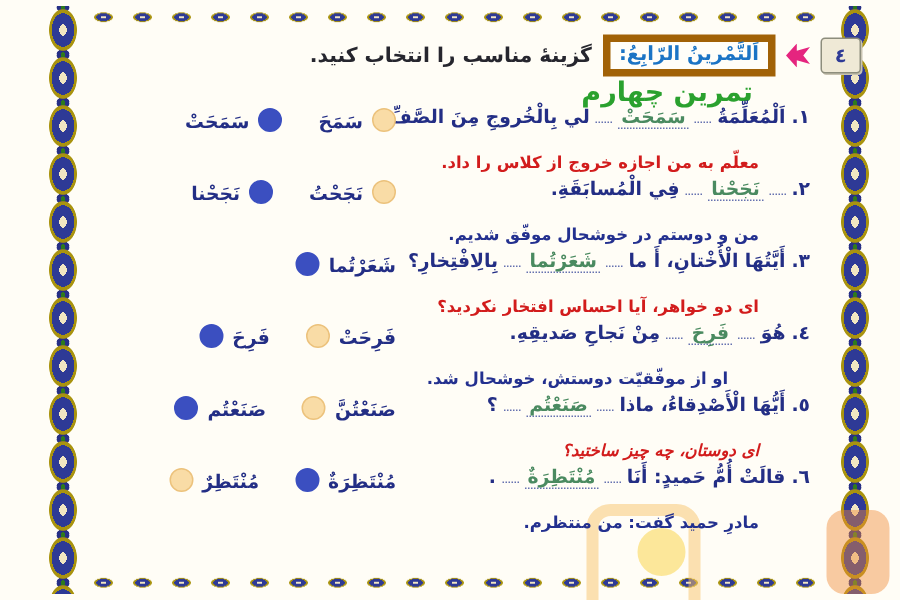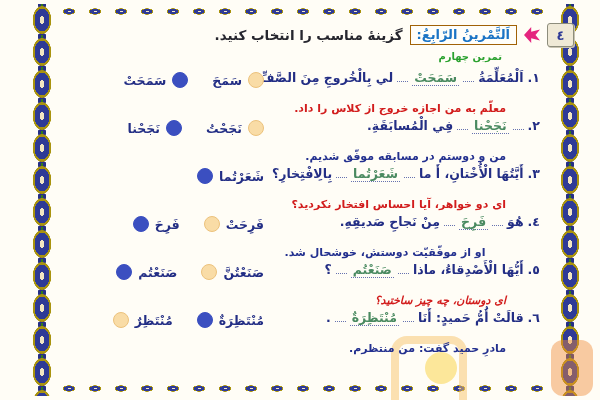--- a/index.html
+++ b/index.html
@@ -33,25 +33,25 @@
   .badge{
     width:25px;height:22px;flex:0 0 auto;background:#efe9d6;border:1px solid #8d8d7c;border-radius:3px;
     color:#2e3a96;font-weight:bold;font-size:13px;display:flex;align-items:center;justify-content:center;
     box-shadow:1px 1px 0 #c9c4b2;
   }
   .ribbon{
     width:16px;height:16px;flex:0 0 auto;background:#e5257f;
     clip-path:polygon(0 50%,45% 0,45% 30%,100% 15%,72% 50%,100% 85%,45% 70%,45% 100%);
   }
   .title-box{
-    flex:0 0 auto;border:1px solid #a16207;background:#fffef9;padding:1px 6px 2px;
+    flex:0 0 auto;border:5px solid #a16207;background:#fffef9;padding:1px 6px 2px;
     color:#1b74c5;font-weight:bold;font-size:13px;
   }
   .instruction{color:#26262e;font-weight:bold;font-size:13.5px;text-align:right;}
-  .subtitle{position:absolute;top:51px;right:98px;color:#2aa12e;font-weight:bold;font-size:10px;}
+  .subtitle{position:absolute;top:51px;right:98px;color:#2aa12e;font-weight:bold;font-size:18px;}
 
   
   .rows{position:absolute;top:70px;right:60px;left:56px;display:flex;flex-direction:column;}
   .row{height:48px;display:flex;}
   .row .main{flex:1 1 auto;min-width:0;}
   .sent{color:#232e85;font-size:12.5px;font-weight:bold;white-space:nowrap;display:flex;align-items:baseline;gap:4px;}
   .blankdots{display:inline-block;width:11px;height:11px;border-bottom:1.5px dotted #6672b0;flex:0 0 auto;}
   .ans{color:#4a8a60;padding:0 2px;border-bottom:1.5px dotted #6672b0;}
   .trans{font-size:11px;font-weight:bold;margin-top:16px;padding-right:34px;white-space:nowrap;}
   .opts{width:208px;flex:0 0 auto;display:flex;align-items:flex-start;padding-top:2px;gap:24px;justify-content:flex-start;}
@@ -122,21 +122,21 @@
 
     <div class="row">
       <div class="main">
         <div class="sent">
           <span class="num">٢.</span>
           <span class="blankdots"></span>
           <span class="ans">نَجَحْنا</span>
           <span class="blankdots"></span>
           <span>فِي الْمُسابَقَةِ.</span>
         </div>
-        <div class="trans" style="color: rgb(35, 48, 143);">من و دوستم در مسابقه موفّق شدیم.</div>
+        <div class="trans" style="color: rgb(35, 48, 143);">من و دوستم در خوشحال موفّق شدیم.</div>
       </div>
       <div class="opts c-right">
         <div class="opt">
           <span class="circle"></span>
           <span class="word">نَجَحْتُ</span>
         </div>
         <div class="opt">
           <span class="circle selected"></span>
           <span class="word">نَجَحْنا</span>
         </div>

